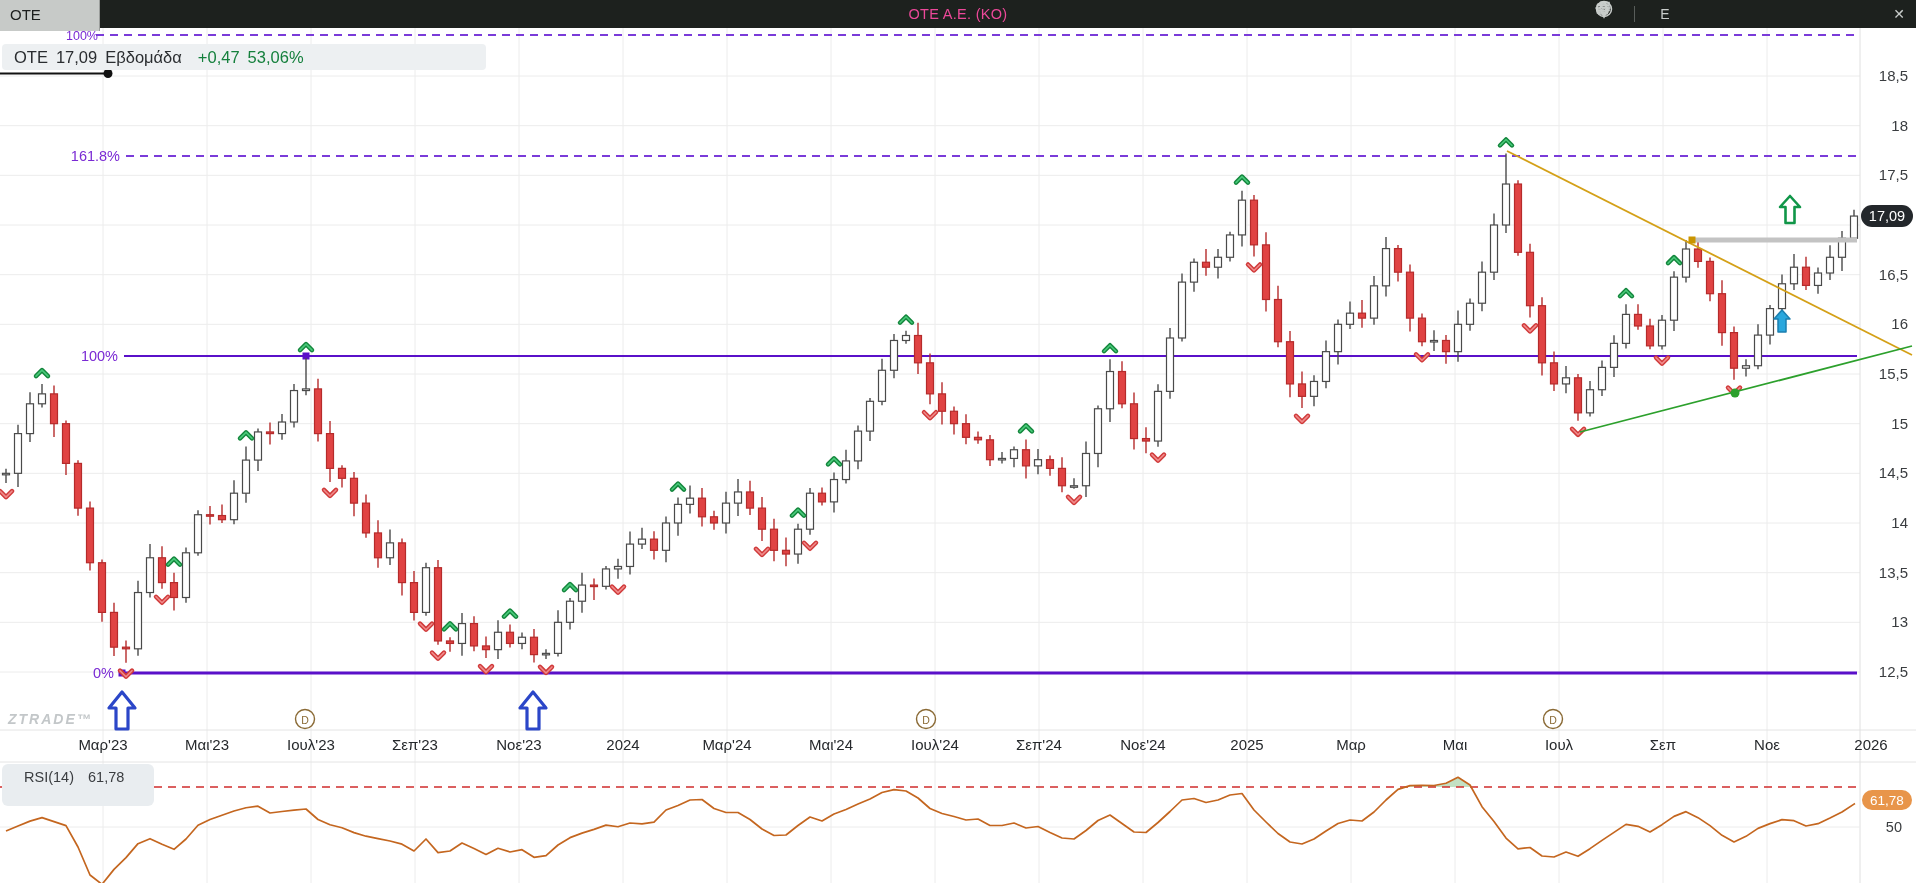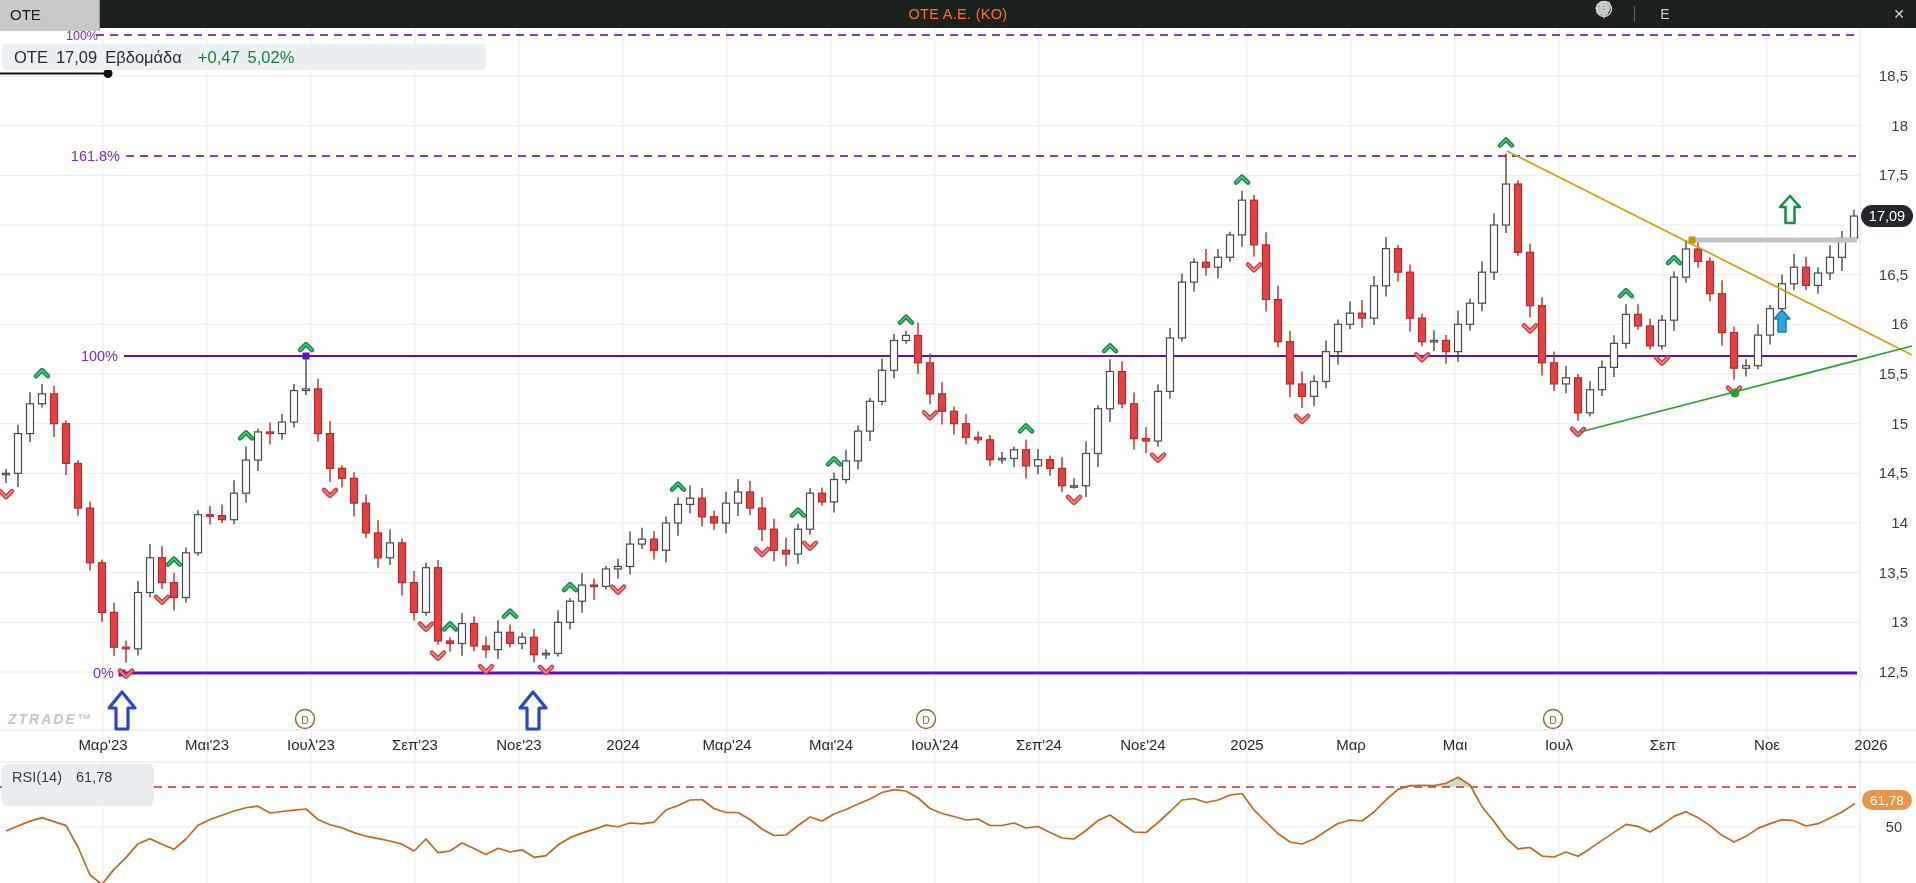--- a/index.html
+++ b/index.html
@@ -1,37 +1,37 @@
 <!DOCTYPE html>
 <html><head>
 <meta charset="utf-8">
 <style>
   html,body{margin:0;padding:0;background:#fff;width:1916px;height:883px;overflow:hidden;
     font-family:"Liberation Sans",sans-serif;}
   #app{position:relative;width:1916px;height:883px;background:#fff;}
   svg{position:absolute;left:0;top:0;}
   .titlebar{position:absolute;left:0;top:0;width:1916px;height:28px;background:#1d211e;z-index:10;}
   .title{position:absolute;left:0;top:0;width:100%;height:28px;line-height:28px;text-align:center;
-    color:#f97316;font-size:14.5px;letter-spacing:.3px;}
+    color:#ec4899;font-size:14.5px;letter-spacing:.3px;}
   .tab{position:absolute;left:0;top:0;width:100px;height:31px;line-height:30px;background:#c7cac8;
     color:#1c1e1d;font-size:15px;padding-left:10px;box-sizing:border-box;z-index:12;border-right:1px solid #9a9d9b;}
   .controls{position:absolute;right:8px;top:0;height:28px;display:flex;align-items:center;gap:21px;z-index:13;}
   .controls .ic{color:#c9cdcb;font-size:14px;line-height:28px;display:inline-flex;align-items:center;justify-content:center;width:18px;height:28px;}
   .vdiv{width:1px;height:16px;background:#585d5a;}
   .legend{position:absolute;left:2px;top:44px;width:484px;height:26px;background:#edf0f2;border-radius:4px;
     z-index:6;display:flex;align-items:center;padding-left:12px;box-sizing:border-box;font-size:16.5px;color:#2a2d30;}
   .legend .gap{width:8px;display:inline-block;}
   .legend .chg{color:#15803d;}
   .fib200{position:absolute;left:66px;top:29px;color:#7a2ad4;font-size:12.5px;z-index:5;}
   .pricebadge{position:absolute;left:1861px;top:205px;width:52px;height:22px;background:#23272b;border-radius:11px;
     color:#fff;font-size:14.5px;display:flex;align-items:center;justify-content:center;z-index:6;}
   .rsibadge{position:absolute;left:1862px;top:790px;width:50px;height:20px;background:#e8954a;border-radius:10px;
     color:#fff;font-size:13.5px;display:flex;align-items:center;justify-content:center;z-index:6;}
   .rsilabelbox{position:absolute;left:2px;top:764px;width:152px;height:42px;background:#e9edf0;border-radius:6px;
-    z-index:6;font-size:14.5px;color:#3a3d40;padding:5px 0 0 10px;box-sizing:border-box;}
+    z-index:6;font-size:14.5px;color:#3a3d40;padding:5px 0 0 22px;box-sizing:border-box;}
   .rsilabelbox .val{margin-left:10px;}
   .watermark{position:absolute;left:8px;top:711px;color:#c3c7c9;font-size:14px;font-weight:bold;
     letter-spacing:2px;z-index:4;font-style:italic;}
 </style>
 </head>
 <body>
 
 <div id="app">
 
   <svg id="chart-svg" width="1916" height="883" viewBox="0 0 1916 883">
@@ -596,21 +596,21 @@
   <div class="legend">
     <span>OTE</span>
     <span class="gap"></span>
     <span>17,09</span>
     <span class="gap"></span>
     <span>Εβδομάδα</span>
     <span class="gap"></span>
       <span class="gap"></span>
     <span class="chg">+0,47</span>
     <span class="gap"></span>
-    <span class="chg">5,02%</span>
+    <span class="chg">53,06%</span>
   </div>
 
   <div class="pricebadge">17,09</div>
 
   <div class="rsilabelbox">
     <span>RSI(14)</span>
     <span class="val">61,78</span>
   </div>
 
   <div class="rsibadge">61,78</div>

